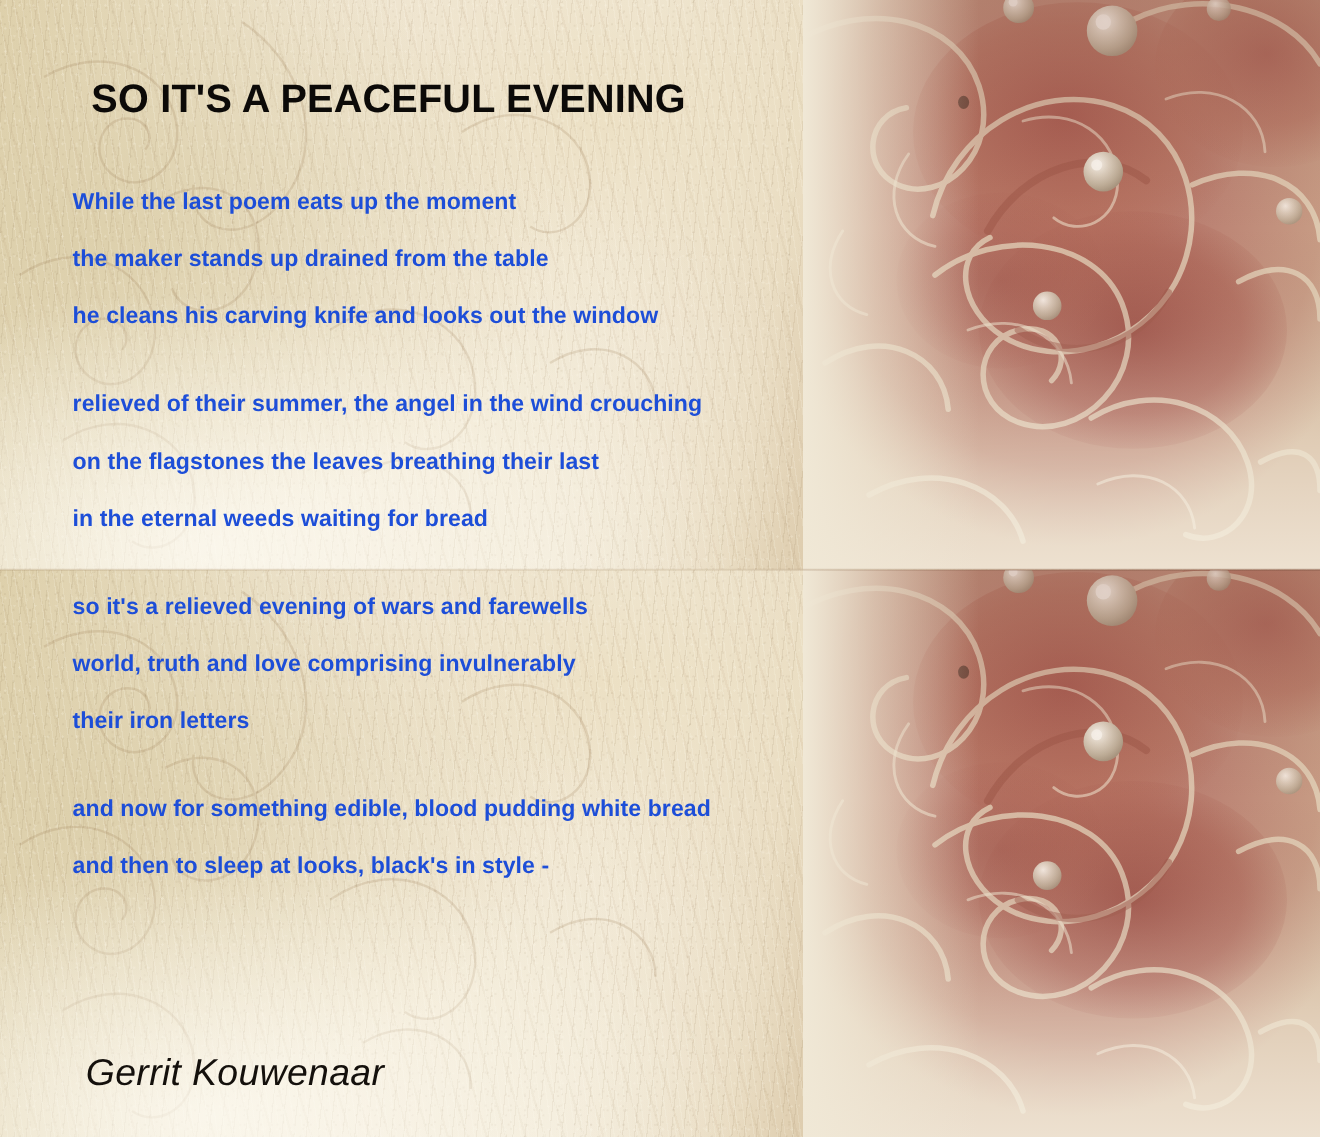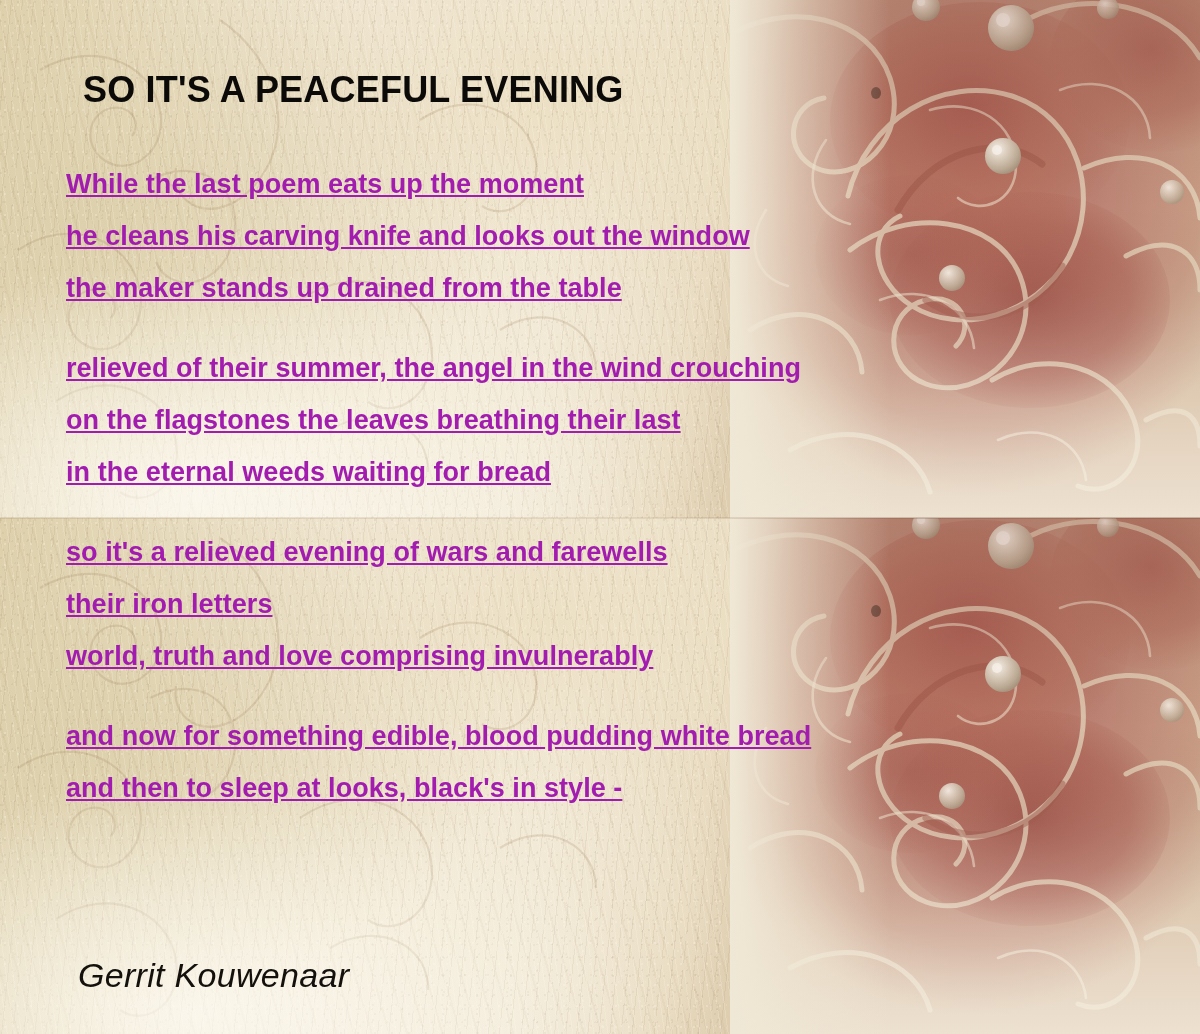--- a/index.html
+++ b/index.html
@@ -146,27 +146,26 @@
     position: absolute;
     left: 66px;
     top: 158px;
     width: 1000px;
   }
 
   .stanza { margin: 0 0 28px 0; }
   .stanza:last-child { margin-bottom: 0; }
 
   .poem-line {
-    font-size: 27px;
+    font-size: 21px;
     font-weight: bold;
     line-height: 52px;
-    color: #a21caf;
+    color: #1d4ed8;
     white-space: nowrap;
     letter-spacing: .05px;
-    text-decoration: underline;
   }
 
   .poem-author {
     position: absolute;
     left: 78px;
     top: 956px;
     font-size: 34px;
     font-style: italic;
     font-weight: normal;
     color: #14100c;
@@ -403,34 +402,34 @@
   <div class="bg-seam"></div>
 
   <div class="poem-text">
 
     <h1 class="poem-title">SO IT'S A PEACEFUL EVENING</h1>
 
     <div class="poem-body">
 
       <div class="stanza">
         <div class="poem-line">While the last poem eats up the moment</div>
+        <div class="poem-line">the maker stands up drained from the table</div>
         <div class="poem-line">he cleans his carving knife and looks out the window</div>
-        <div class="poem-line">the maker stands up drained from the table</div>
       </div>
 
       <div class="stanza">
         <div class="poem-line">relieved of their summer, the angel in the wind crouching</div>
         <div class="poem-line">on the flagstones the leaves breathing their last</div>
         <div class="poem-line">in the eternal weeds waiting for bread</div>
       </div>
 
       <div class="stanza">
         <div class="poem-line">so it's a relieved evening of wars and farewells</div>
+        <div class="poem-line">world, truth and love comprising invulnerably</div>
         <div class="poem-line">their iron letters</div>
-        <div class="poem-line">world, truth and love comprising invulnerably</div>
       </div>
 
       <div class="stanza">
         <div class="poem-line">and now for something edible, blood pudding white bread</div>
         <div class="poem-line">and then to sleep at looks, black's in style -</div>
       </div>
 
     </div>
 
     <div class="poem-author">Gerrit Kouwenaar</div>

